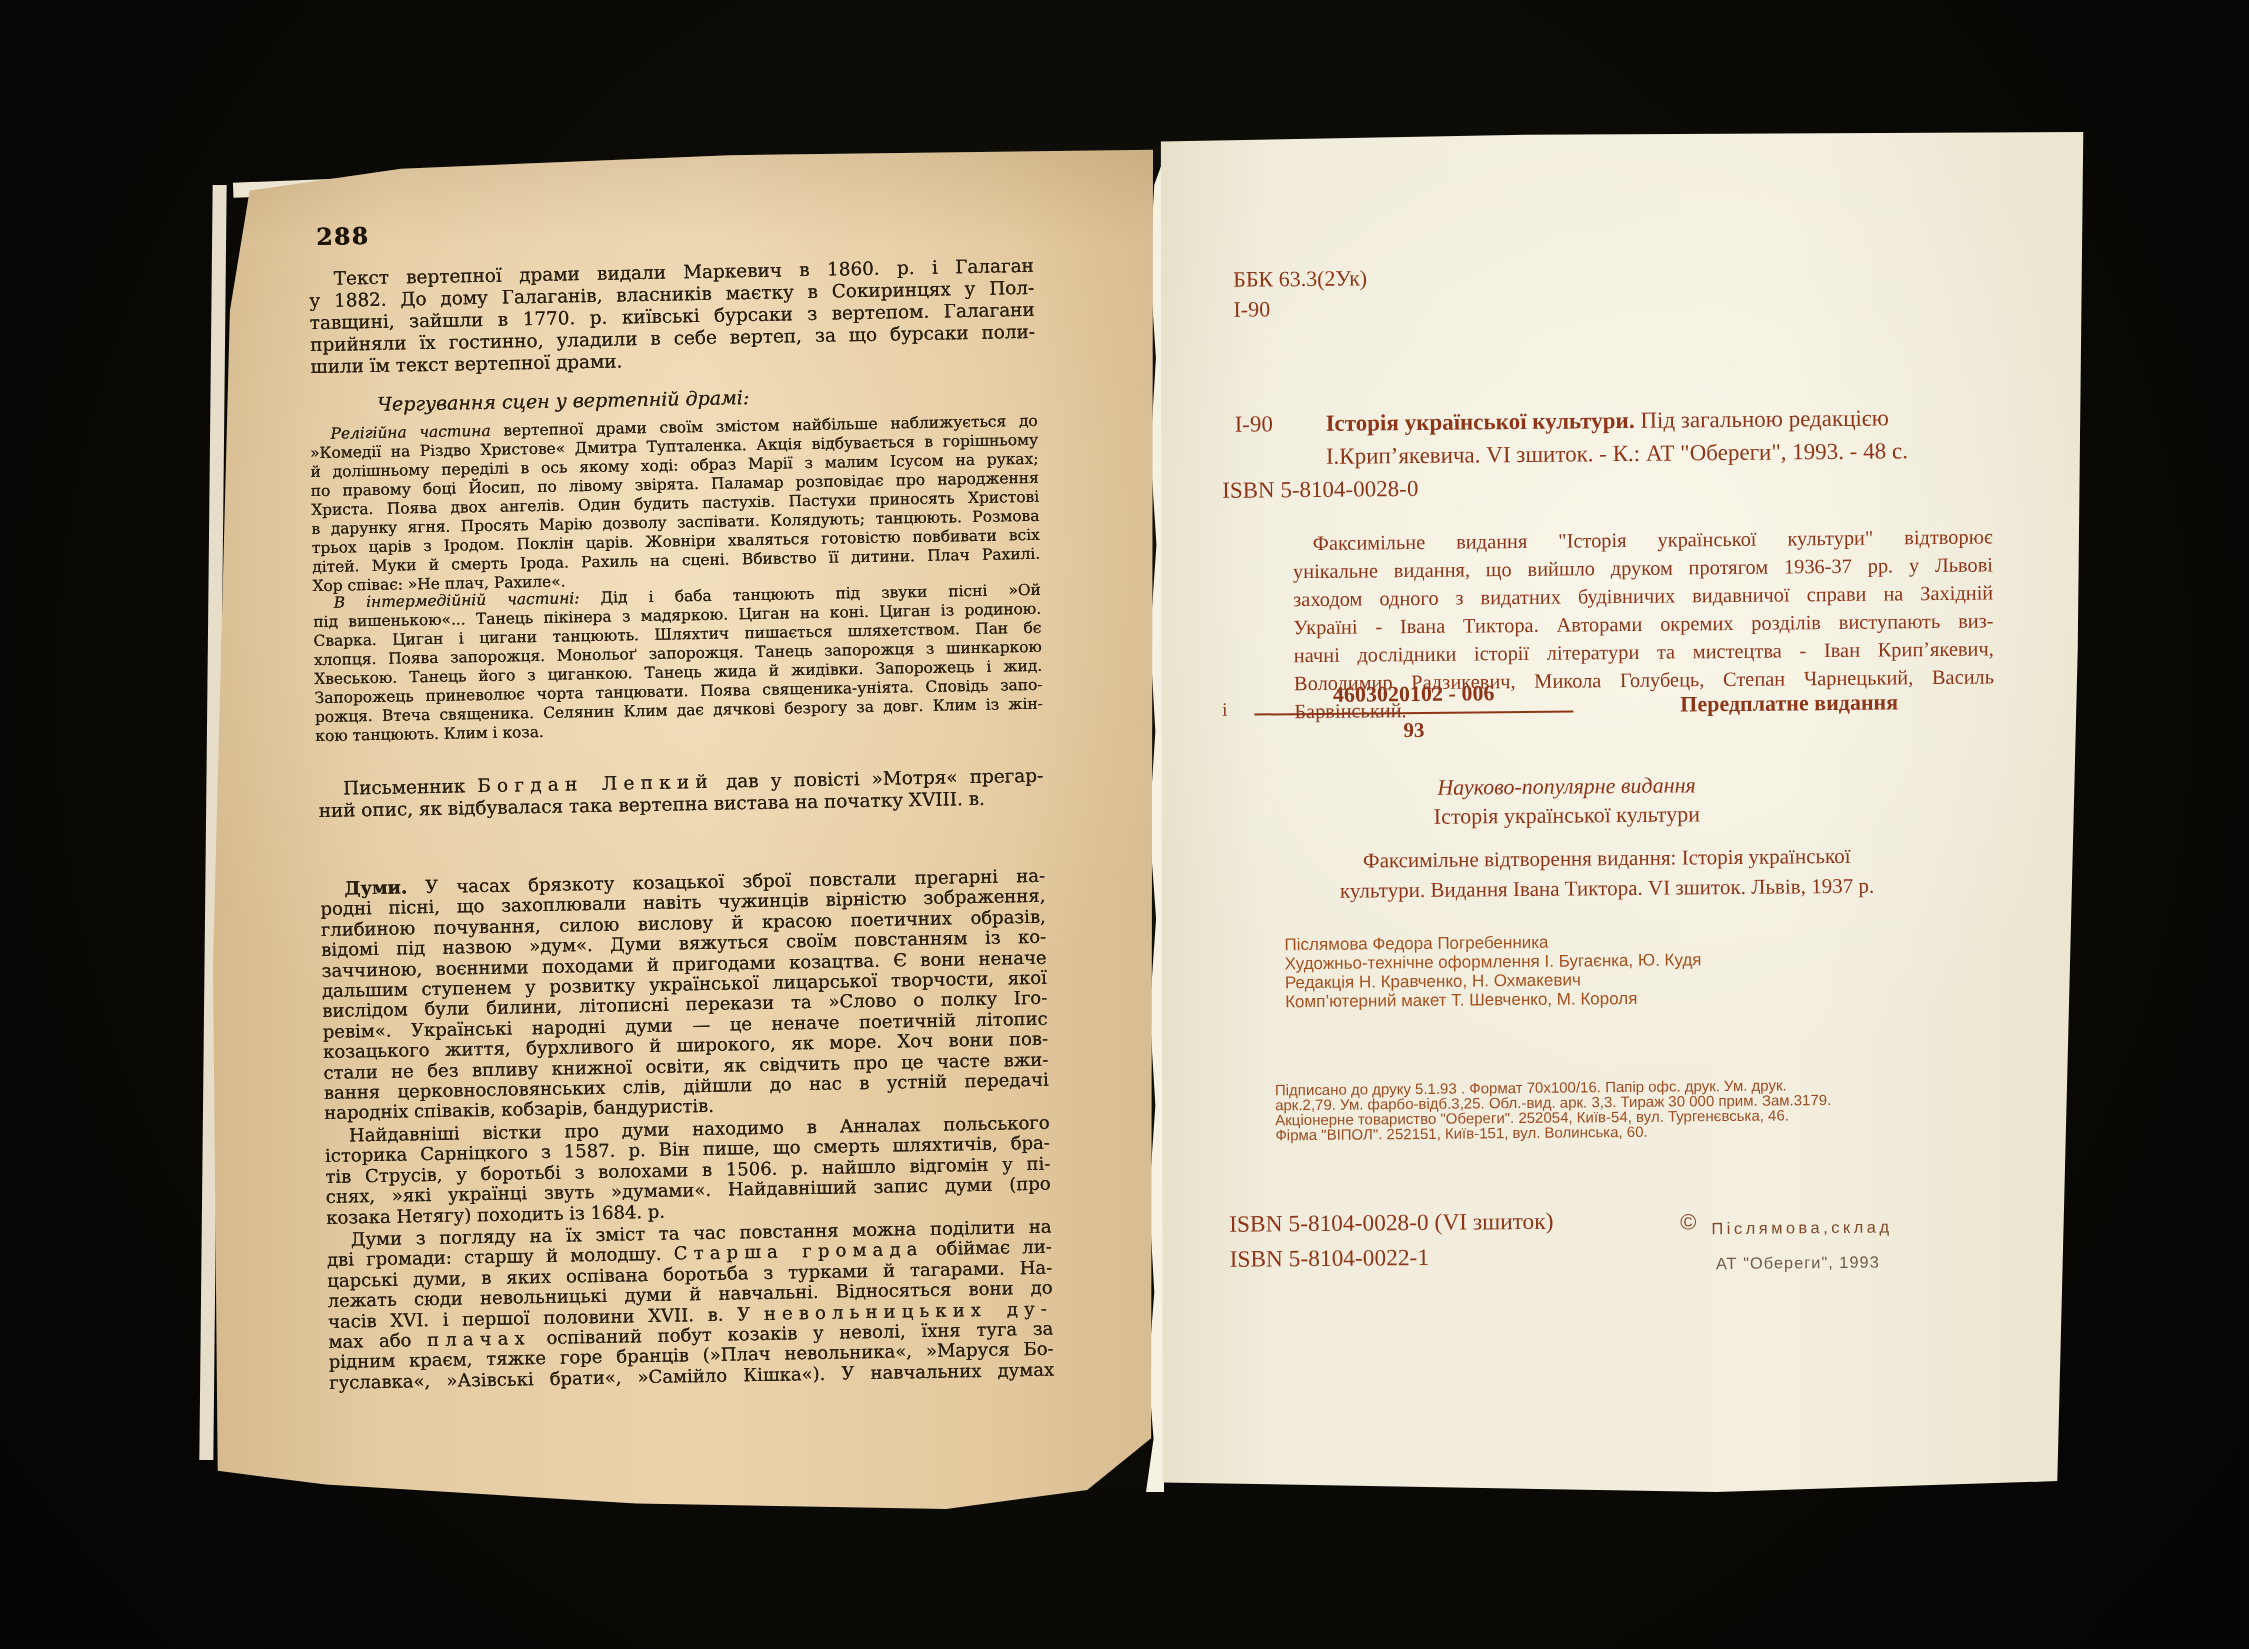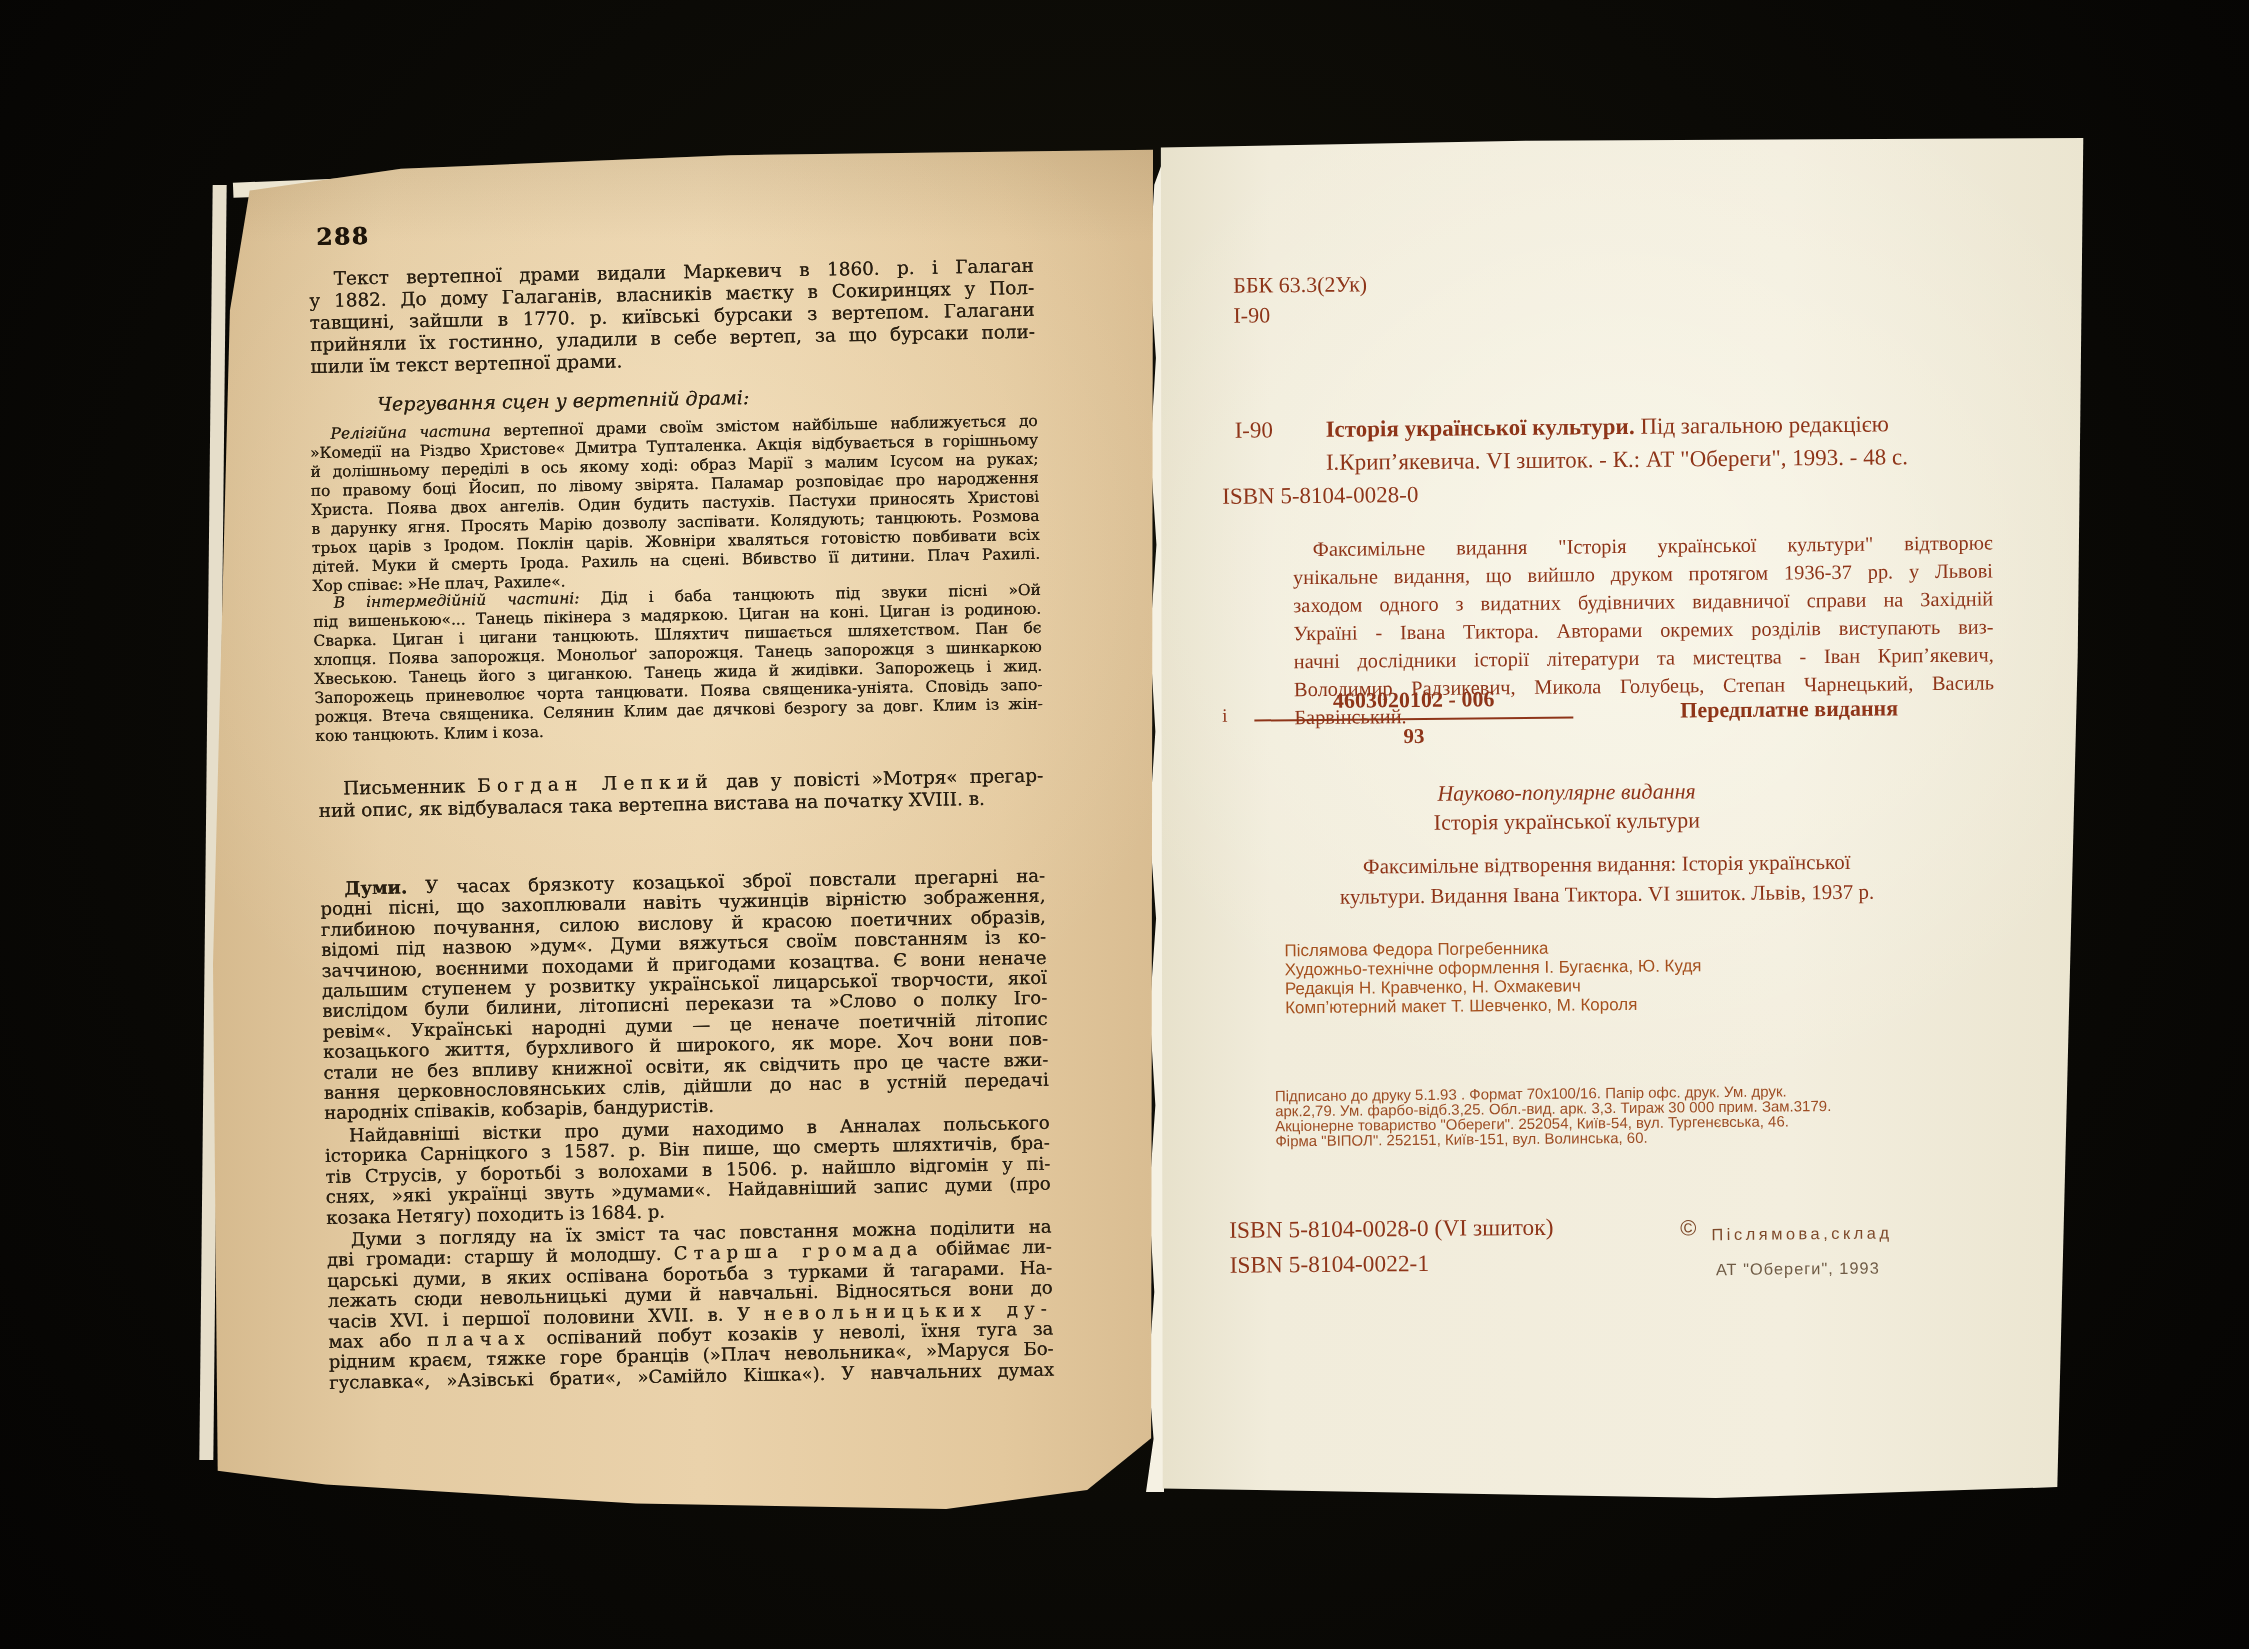--- a/index.html
+++ b/index.html
@@ -14,21 +14,21 @@
   .page{position:absolute;z-index:1;}
   .page-left{
     left:213px;top:147px;width:940px;height:1362px;
     background:
       radial-gradient(80% 55% at 48% 30%, rgba(255,244,216,.38), rgba(255,244,216,0) 75%),
       linear-gradient(to bottom, rgba(110,85,45,.14), rgba(110,85,45,0) 7%),
       linear-gradient(to right, #d6ba8e 0%, #e4cba2 18%, #ead2ab 52%, #e3c89d 84%, #d9bd92 100%);
     clip-path:polygon(3.9% 3.2%, 20% 1.6%, 55% 0.6%, 100% 0.2%, 99.8% 94.8%, 93% 98.6%, 78% 100%, 45% 99.6%, 12% 98.2%, 0.5% 97.2%, 0% 60%, 1.8% 12%);
   }
   .page-right{
-    left:1159px;top:138px;width:928px;height:1360px;
+    left:1159px;top:132px;width:928px;height:1360px;
     background:
       radial-gradient(75% 50% at 50% 32%, rgba(255,255,245,.5), rgba(255,255,245,0) 80%),
       linear-gradient(to right, #e7e1cb 0%, #f1ecdb 12%, #f3eede 68%, #ebe5d0 100%);
     clip-path:polygon(0.2% 0.7%, 40% 0.2%, 99.6% 0%, 99% 38%, 96.8% 99.2%, 60% 100%, 0.4% 99.3%);
   }
   .sliver{position:absolute;z-index:0;}
   .sliver-left{left:206px;top:185px;width:14px;height:1275px;background:#e6deca;transform:rotate(.6deg);}
   .sliver-top{left:233px;top:173px;width:488px;height:15px;background:#ece5d1;transform:rotate(-2.3deg);}
   .deckle{
     left:1146px;top:158px;width:18px;height:1334px;background:#f5f1e3;

